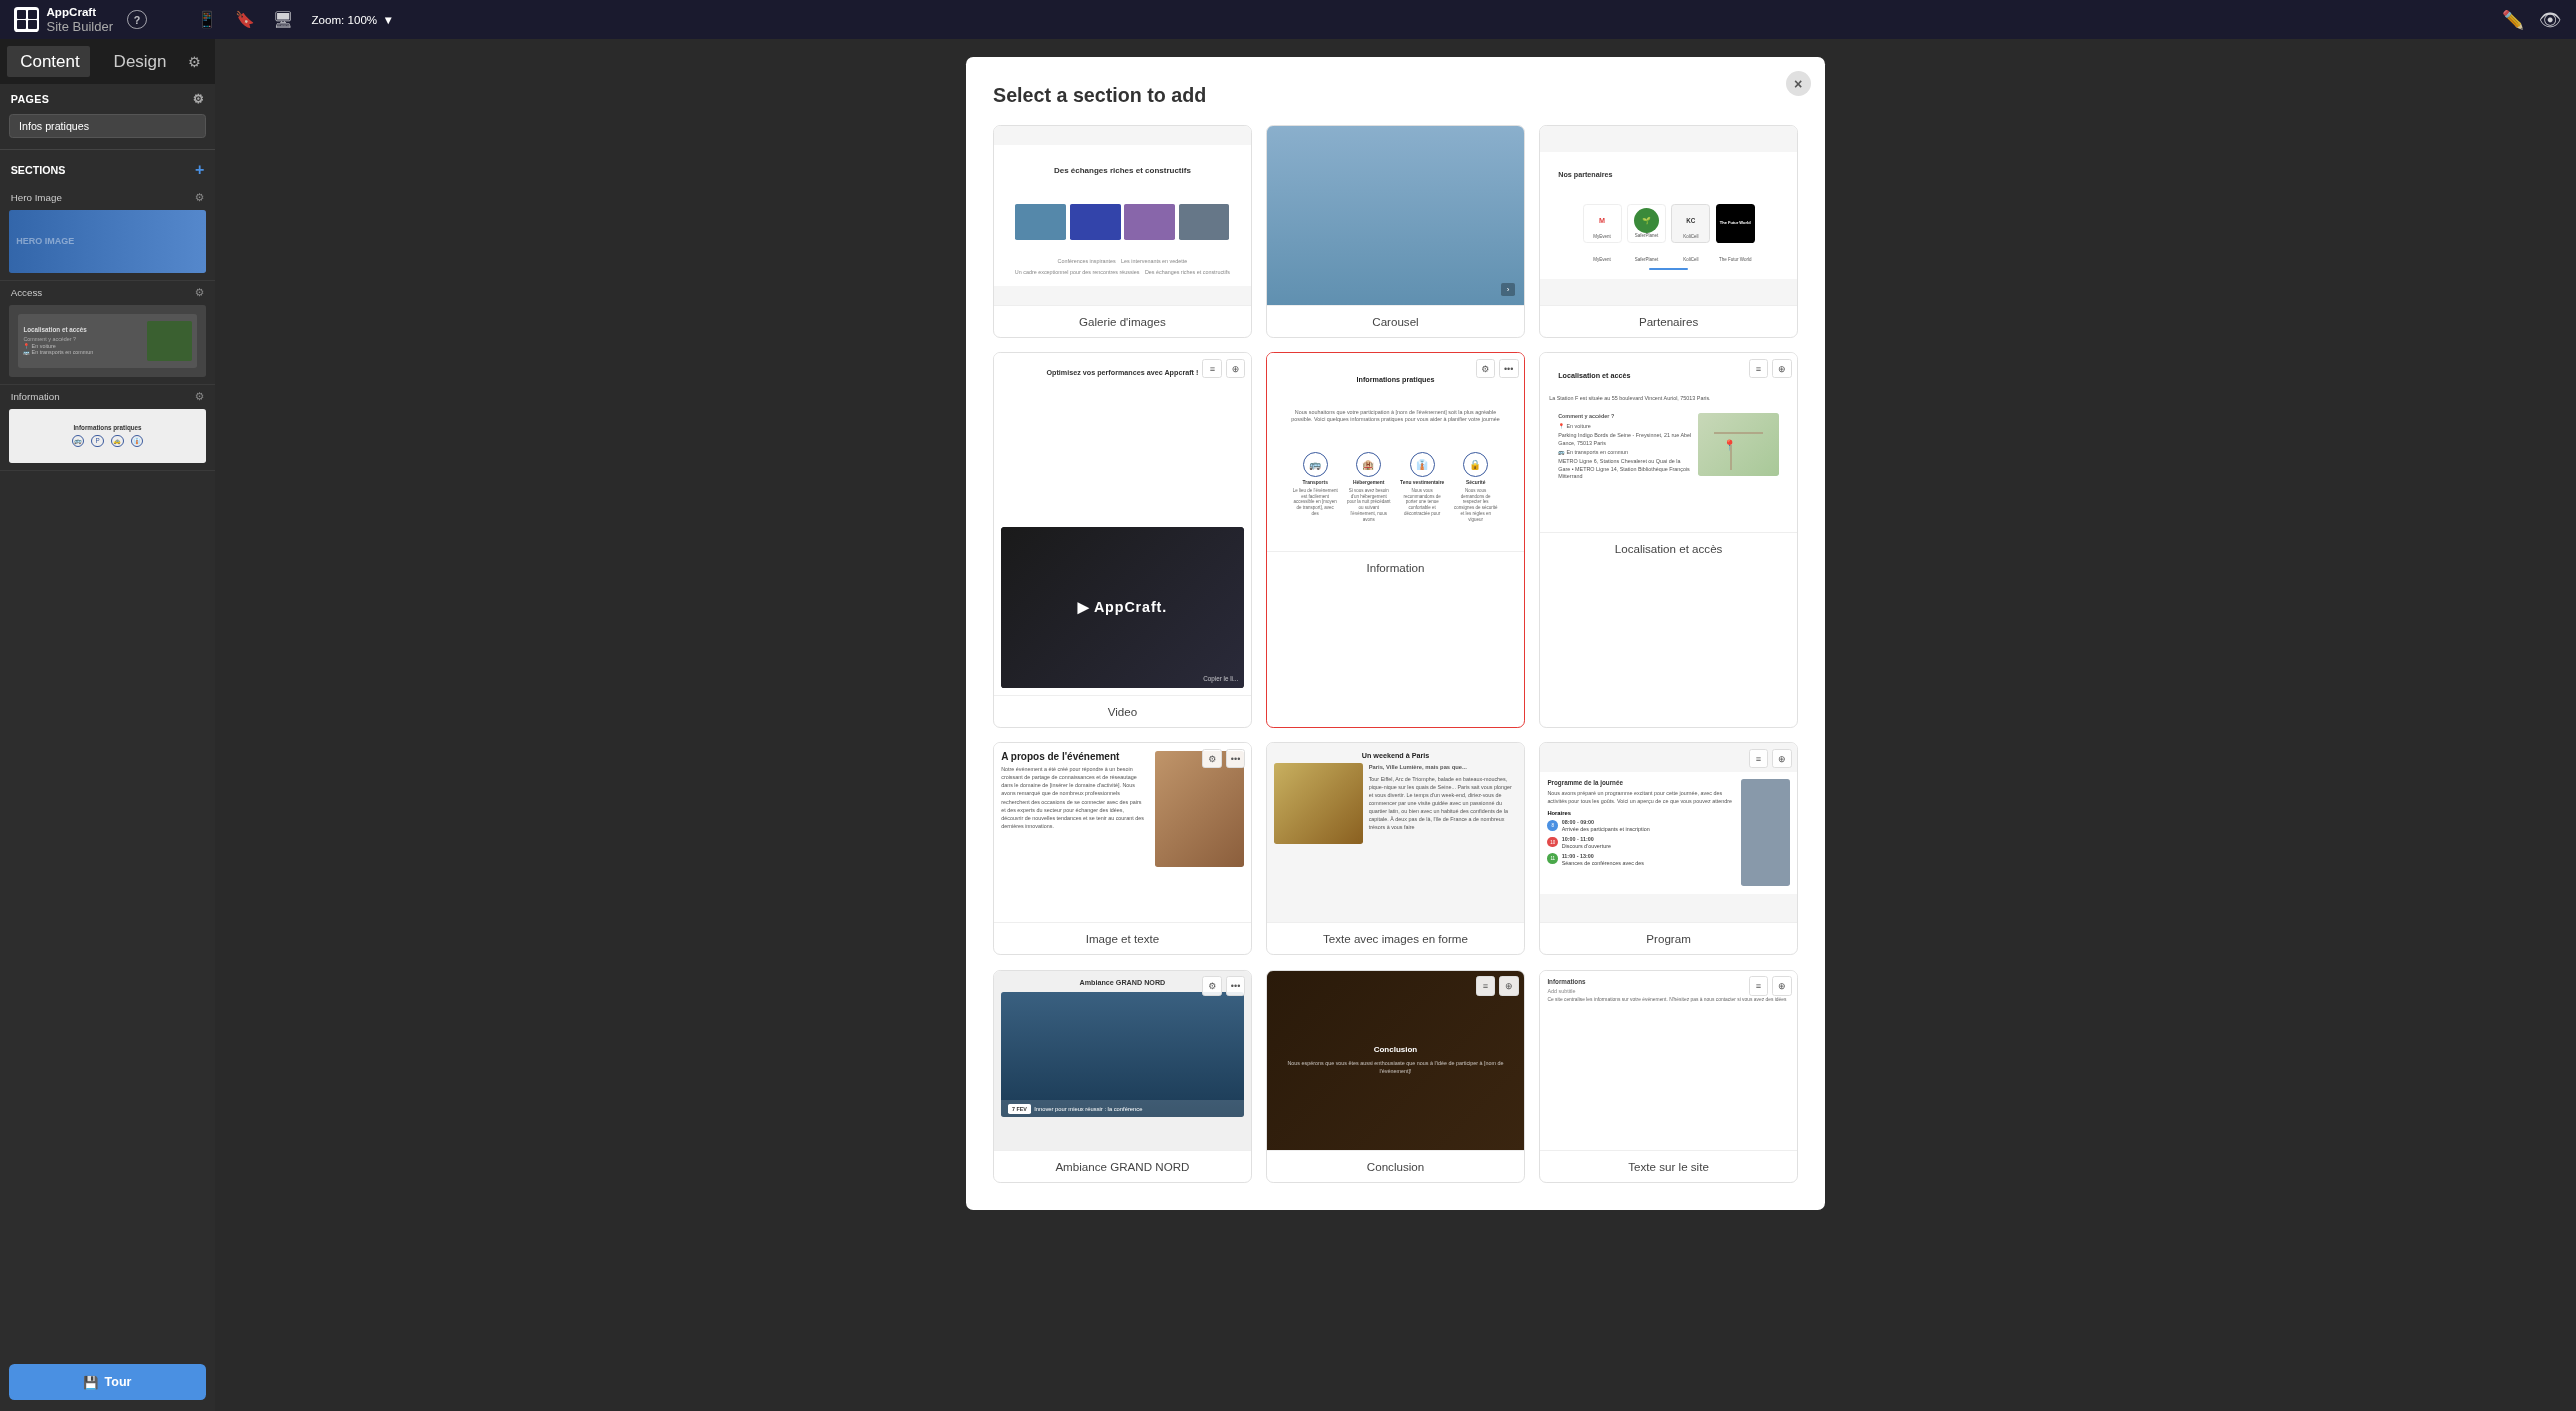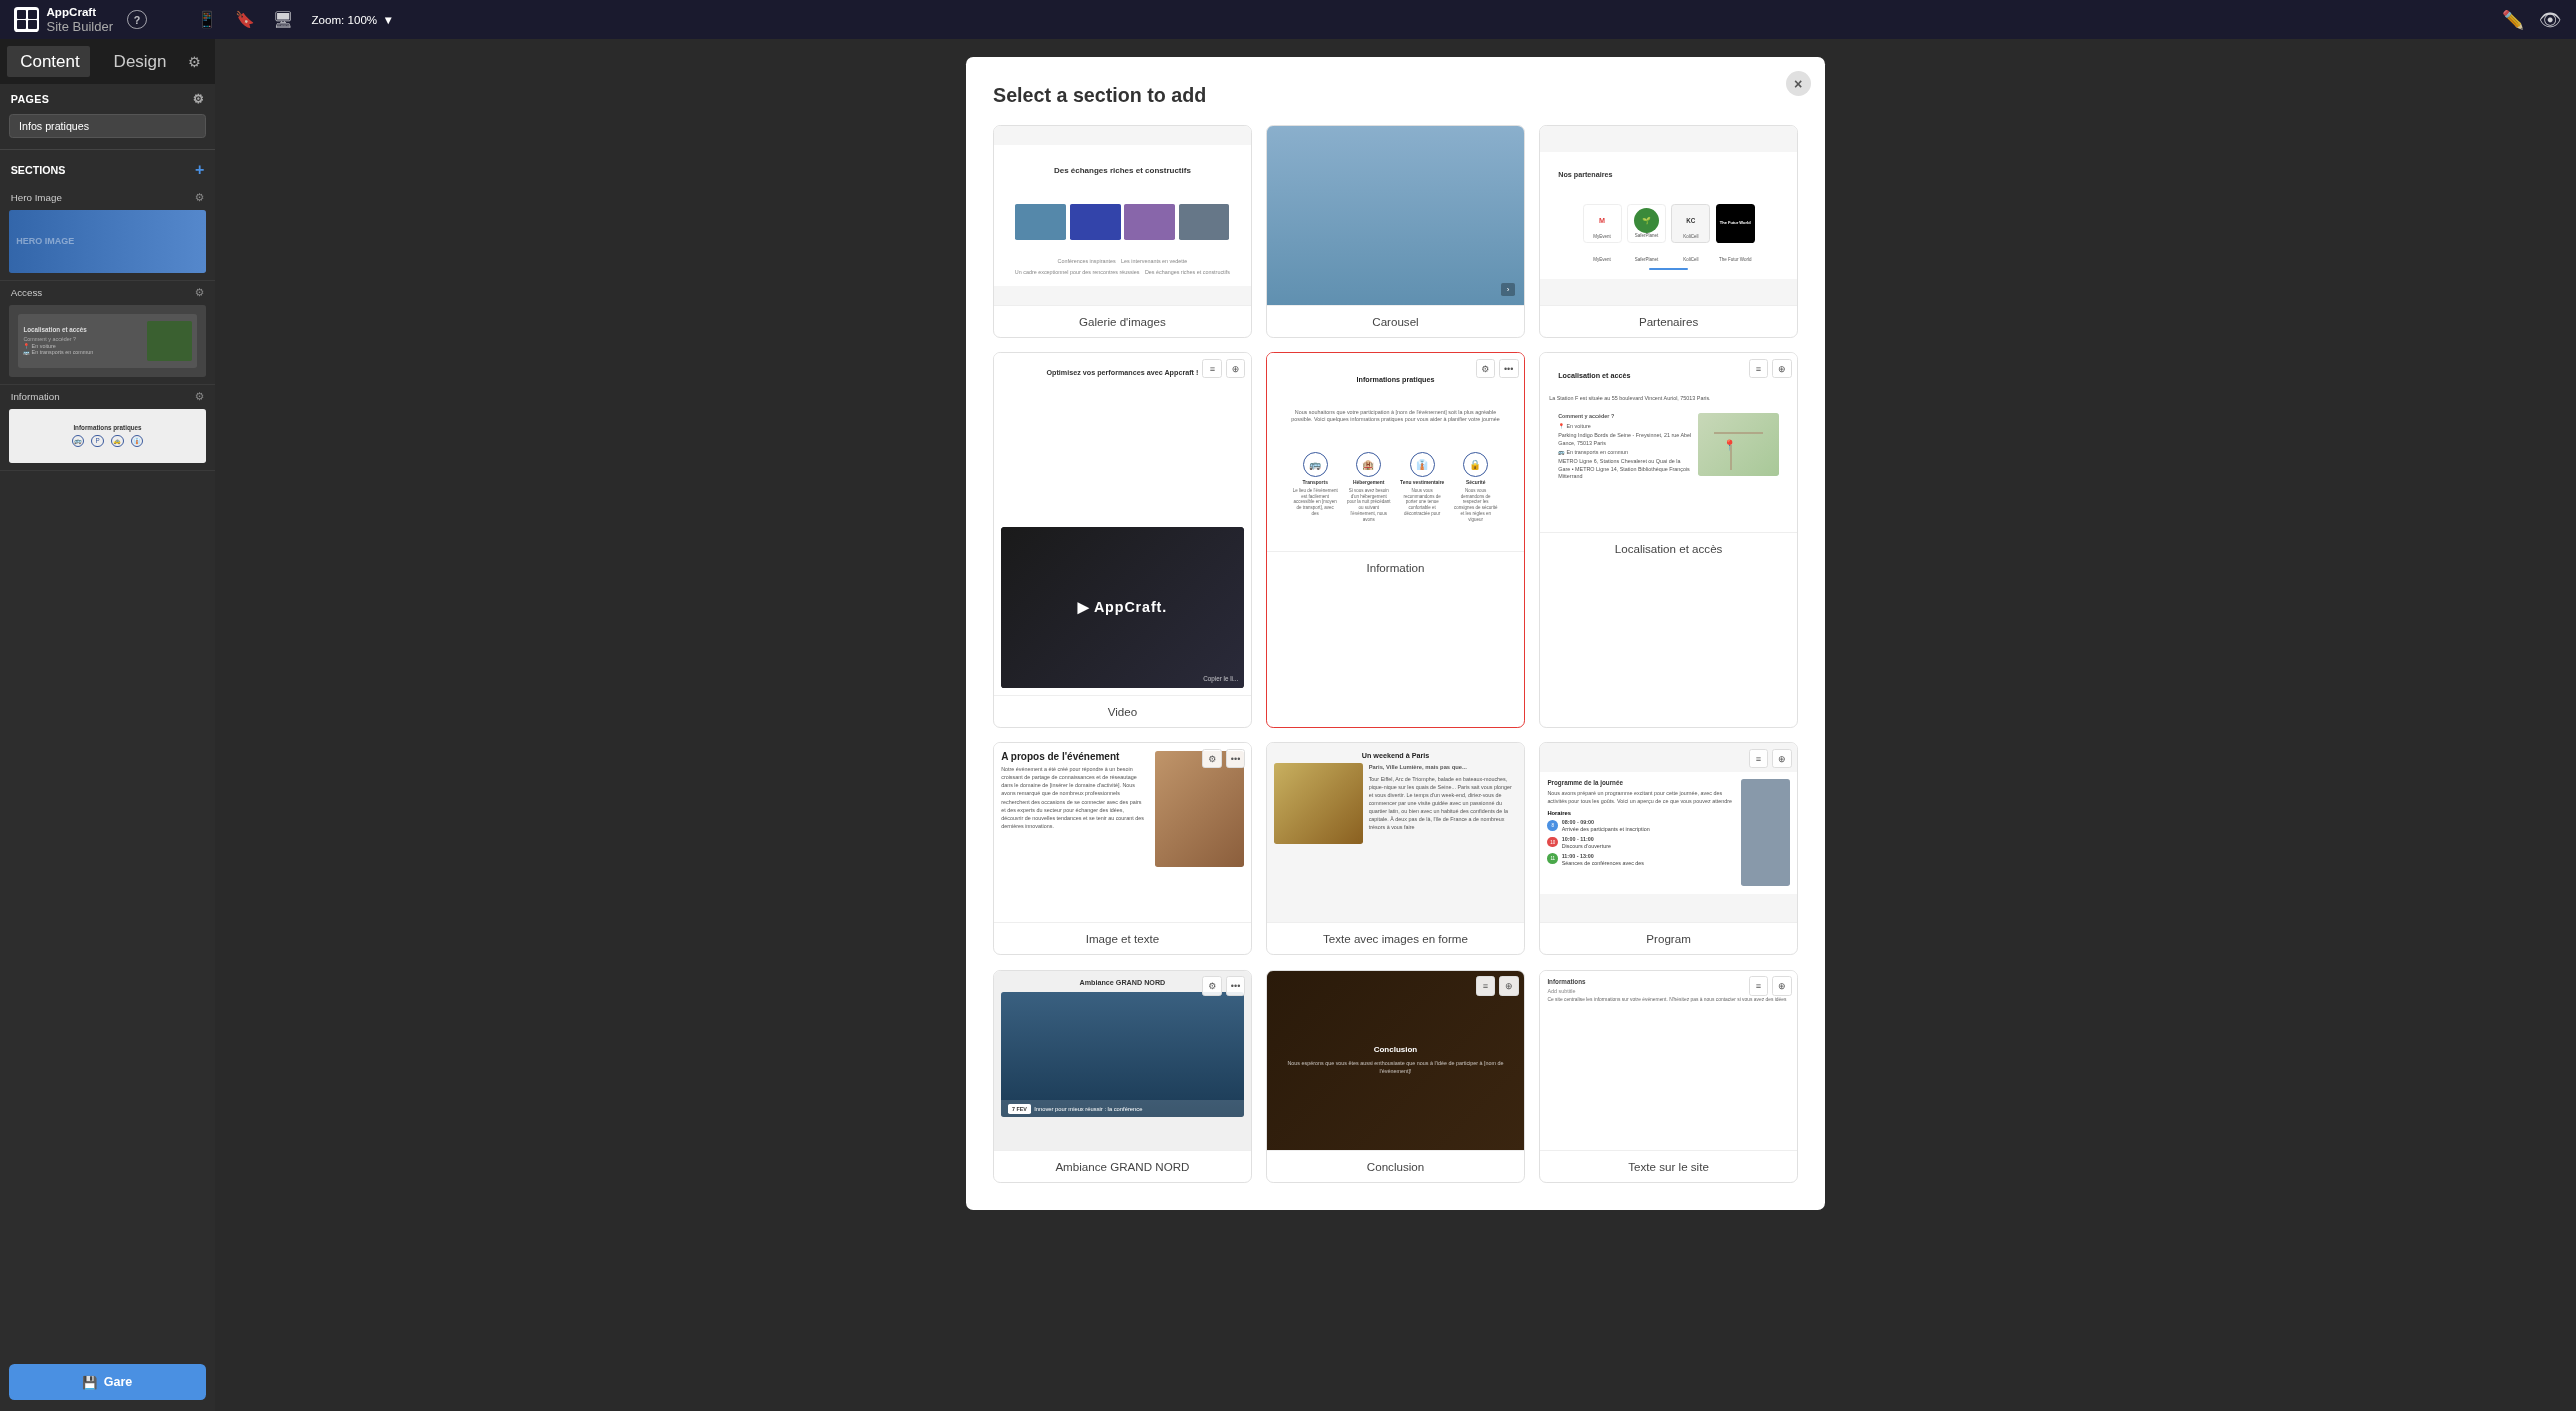--- a/index.html
+++ b/index.html
@@ -813,21 +813,21 @@
           <div class="info-mini-icon">P</div>
           <div class="info-mini-icon">🚕</div>
           <div class="info-mini-icon">👔</div>
         </div>
       </div>
     </div>
   </div>
 
   <button class="save-btn">
     <span>💾</span>
-    <span>Gare</span>
+    <span>Tour</span>
   </button>
 </div>
 
 <div class="main-area">
 
   <div class="bg-site-preview">
     <span style="opacity:0.15; font-size:54px; letter-spacing:7.2px;">appcraft</span>
   </div>
 
   <div class="modal-overlay">

